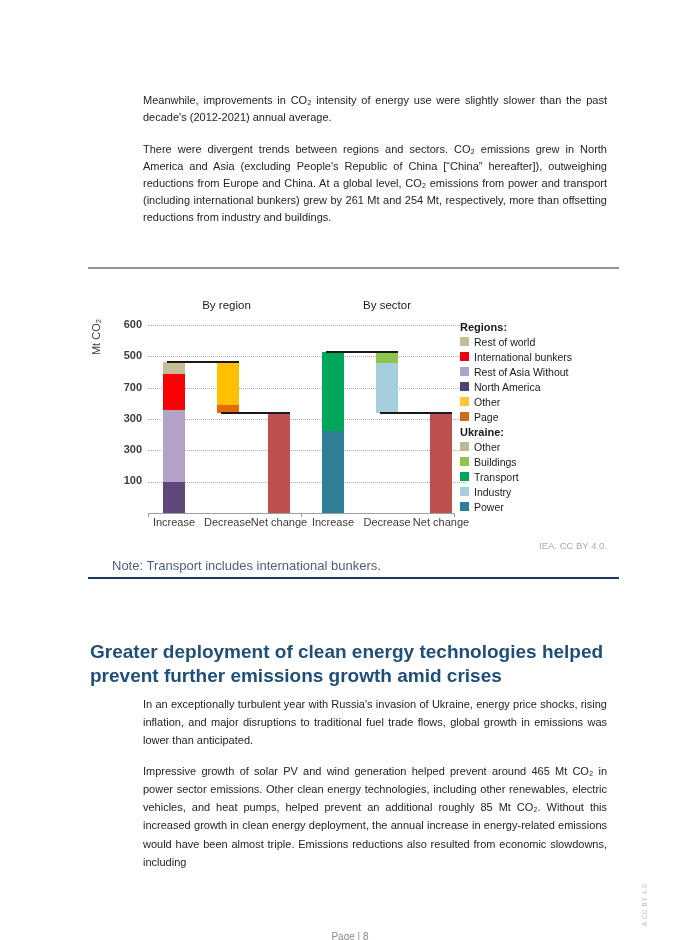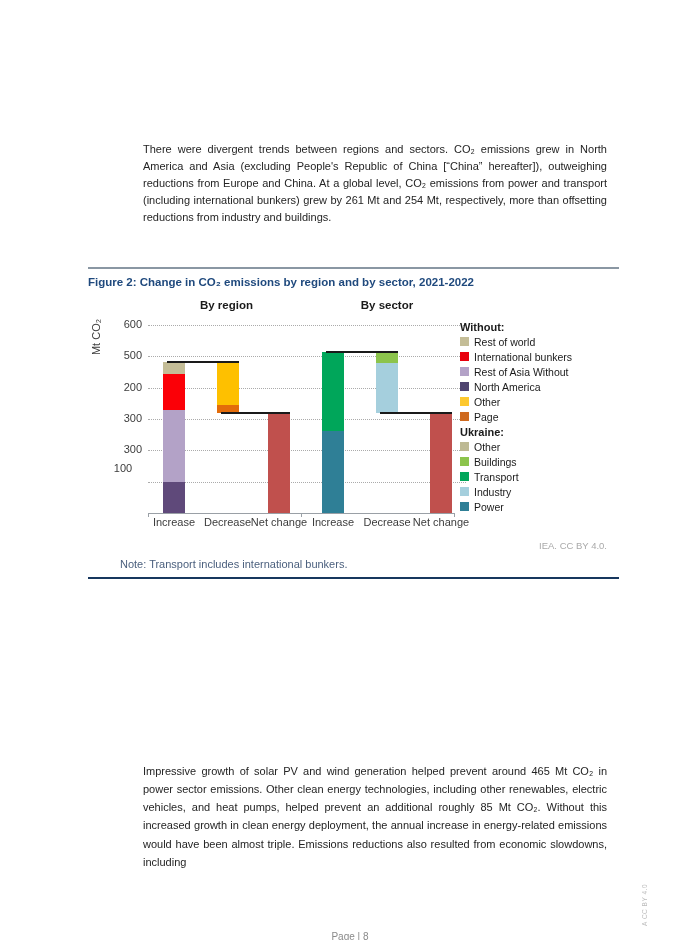--- a/index.html
+++ b/index.html
@@ -13,52 +13,52 @@
        font-size:10px;color:#b7b7b7;}
   .para{left:143px;width:464px;font-size:11px;line-height:1.55;text-align:justify;color:#242424;}
   .para.loose{line-height:1.65;}
   .rule1{left:88px;width:531px;height:2px;background:#8a97a3;top:267px;}
   .rule2{left:88px;width:531px;height:2px;background:#17375e;top:577px;}
   .figtitle{top:276px;left:88px;width:531px;font-size:11.5px;font-weight:bold;color:#1f497d;}
   .chart{top:299px;left:88px;width:545px;height:240px;}
   .plot{position:absolute;left:60px;top:26px;width:307px;height:188px;
         border-bottom:1px solid #9aa0a6;}
   .gridline{position:absolute;left:0;width:318px;height:0;border-top:1px dotted #ababab;}
-  .ytick{position:absolute;left:16px;width:38px;text-align:right;font-size:11px;color:#3c3c3c;}
+  .ytick{position:absolute;left:16px;width:38px;text-align:right;font-size:11px;color:#3c3c3c;font-weight:bold;}
   .ylab{position:absolute;left:2px;top:20px;font-size:11px;color:#3c3c3c;
         writing-mode:vertical-rl;transform:rotate(180deg);}
   .gtitle{position:absolute;top:0;width:110px;text-align:center;font-size:11.5px;
-          font-weight:bold;color:#1a1a1a;}
+          font-weight:normal;color:#1a1a1a;}
   .bar-seg{position:absolute;}
   .connector{position:absolute;height:2px;background:#1a1a1a;}
   .xcat{position:absolute;top:217px;width:64px;text-align:center;font-size:11px;color:#3c3c3c;}
   .xtick{position:absolute;top:214px;width:1px;height:4px;background:#9aa0a6;}
   .legend{position:absolute;left:372px;top:20px;width:172px;}
   .lrow{display:flex;align-items:center;height:15px;gap:5px;font-size:10.5px;color:#1a1a1a;}
   .lrow .sw{width:9px;height:9px;flex:0 0 9px;}
   .ltitle{font-weight:bold;font-size:11px;}
   .attr{top:540px;right:93px;font-size:9.5px;color:#a9a9a9;}
-  .note{top:558px;left:88px;font-size:11px;color:#4a5f7d;padding-left:32px;}
+  .note{top:558px;left:80px;font-size:13px;color:#4a5f7d;padding-left:32px;}
   .h1{top:640px;left:90px;width:524px;font-size:19px;font-weight:bold;color:#1f4e79;line-height:1.28;}
   .footer{top:931px;left:0;width:700px;text-align:center;font-size:10px;color:#8a8a8a;}
   .sidevert{left:641px;top:884px;font-size:6.5px;color:#bdbdbd;letter-spacing:.5px;
             writing-mode:vertical-rl;transform:rotate(180deg);}
 </style>
 </head>
 <body>
 
 <div class="page">
 
 
+  <div class="abs para" style="top:92px;">Meanwhile, improvements in CO₂ intensity of energy use were slightly slower than the past decade's (2012-2021) annual average.</div>
 
   <div class="abs para" style="top:141px;">There were divergent trends between regions and sectors. CO₂ emissions grew in North America and Asia (excluding People's Republic of China [“China” hereafter]), outweighing reductions from Europe and China. At a global level, CO₂ emissions from power and transport (including international bunkers) grew by 261 Mt and 254 Mt, respectively, more than offsetting reductions from industry and buildings.</div>
 
   <div class="abs rule1"></div>
 
-  <div class="abs figtitle">Figure 2: Change in CO₂ emissions by region and by sector, 2021-2022</div>
 
   <div class="abs chart" id="chart">
     <div class="ylab">Mt CO₂</div>
     <div class="plot" id="plot">
         <div class="gridline" style="top: 0px;"></div>
         <div class="gridline" style="top: 31.3333px;"></div>
         <div class="gridline" style="top: 62.6667px;"></div>
         <div class="gridline" style="top: 94px;"></div>
         <div class="gridline" style="top: 125.333px;"></div>
         <div class="gridline" style="top: 156.667px;"></div>
@@ -73,21 +73,21 @@
         <div class="connector" style="left: 72.5px; width: 69.5px; top: 86.7333px;"></div>
         <div class="bar-seg" style="left: 174px; width: 22px; bottom: 0px; height: 81.78px; background: rgb(47, 127, 150);"></div>
         <div class="bar-seg" style="left: 174px; width: 22px; bottom: 81.78px; height: 79.5867px; background: rgb(0, 166, 90);"></div>
         <div class="bar-seg" style="left: 228px; width: 22px; bottom: 100.267px; height: 50.1333px; background: rgb(165, 207, 221);"></div>
         <div class="bar-seg" style="left: 228px; width: 22px; bottom: 150.4px; height: 10.9667px; background: rgb(140, 196, 76);"></div>
         <div class="bar-seg" style="left: 282px; width: 22px; bottom: 0px; height: 100.267px; background: rgb(192, 80, 77);"></div>
         <div class="connector" style="left: 178px; width: 72px; top: 25.6333px;"></div>
         <div class="connector" style="left: 232px; width: 72px; top: 86.7333px;"></div>
       </div>
     <div class="legend" id="legend">
-        <div class="lrow ltitle">Without:</div>
+        <div class="lrow ltitle">Regions:</div>
         <div class="lrow">
           <div class="sw" style="background: rgb(196, 189, 151);"></div>
           <span>Rest of world</span>
         </div>
         <div class="lrow">
           <div class="sw" style="background: rgb(232, 0, 13);"></div>
           <span>International bunkers</span>
         </div>
         <div class="lrow">
           <div class="sw" style="background: rgb(179, 162, 199);"></div>
@@ -122,44 +122,46 @@
           <div class="sw" style="background: rgb(165, 207, 221);"></div>
           <span>Industry</span>
         </div>
         <div class="lrow">
           <div class="sw" style="background: rgb(47, 127, 150);"></div>
           <span>Power</span>
         </div>
       </div>
   <div class="ytick" style="top: 19px;">600</div>
       <div class="ytick" style="top: 50.3333px;">500</div>
-      <div class="ytick" style="top: 81.6667px;">200</div>
+      <div class="ytick" style="top: 81.6667px;">700</div>
       <div class="ytick" style="top: 113px;">300</div>
       <div class="ytick" style="top: 144.333px;">300</div>
-      <div class="ytick" style="top: 163px; text-align: center;">100</div>
+      <div class="ytick" style="top: 175px;">100</div>
       <div class="xtick" style="left: 60px;"></div>
       <div class="xtick" style="left: 213px;"></div>
       <div class="xtick" style="left: 366px;"></div>
       <div class="gtitle" style="left: 83.5px;">By region</div>
       <div class="xcat" style="left: 54px;">Increase</div>
       <div class="xcat" style="left: 107.5px;">Decrease</div>
       <div class="xcat" style="left: 159px;">Net change</div>
       <div class="gtitle" style="left: 244px; text-align: center;">By sector</div>
       <div class="xcat" style="left: 213px;">Increase</div>
       <div class="xcat" style="left: 267px;">Decrease</div>
       <div class="xcat" style="left: 321px;">Net change</div>
     </div>
 
   <div class="abs attr">IEA. CC BY 4.0.</div>
 
   <div class="abs note">Note: Transport includes international bunkers.</div>
 
   <div class="abs rule2"></div>
 
+  <div class="abs h1">Greater deployment of clean energy technologies helped prevent further emissions growth amid crises</div>
 
+  <div class="abs para loose" style="top:695px;">In an exceptionally turbulent year with Russia's invasion of Ukraine, energy price shocks, rising inflation, and major disruptions to traditional fuel trade flows, global growth in emissions was lower than anticipated.</div>
 
   <div class="abs para loose" style="top:762px;">Impressive growth of solar PV and wind generation helped prevent around 465 Mt CO₂ in power sector emissions. Other clean energy technologies, including other renewables, electric vehicles, and heat pumps, helped prevent an additional roughly 85 Mt CO₂. Without this increased growth in clean energy deployment, the annual increase in energy-related emissions would have been almost triple. Emissions reductions also resulted from economic slowdowns, including</div>
 
   <div class="abs footer">Page | 8</div>
 
   <div class="abs sidevert">A CC BY 4.0</div>
 
 </div>
 
 </body></html>

